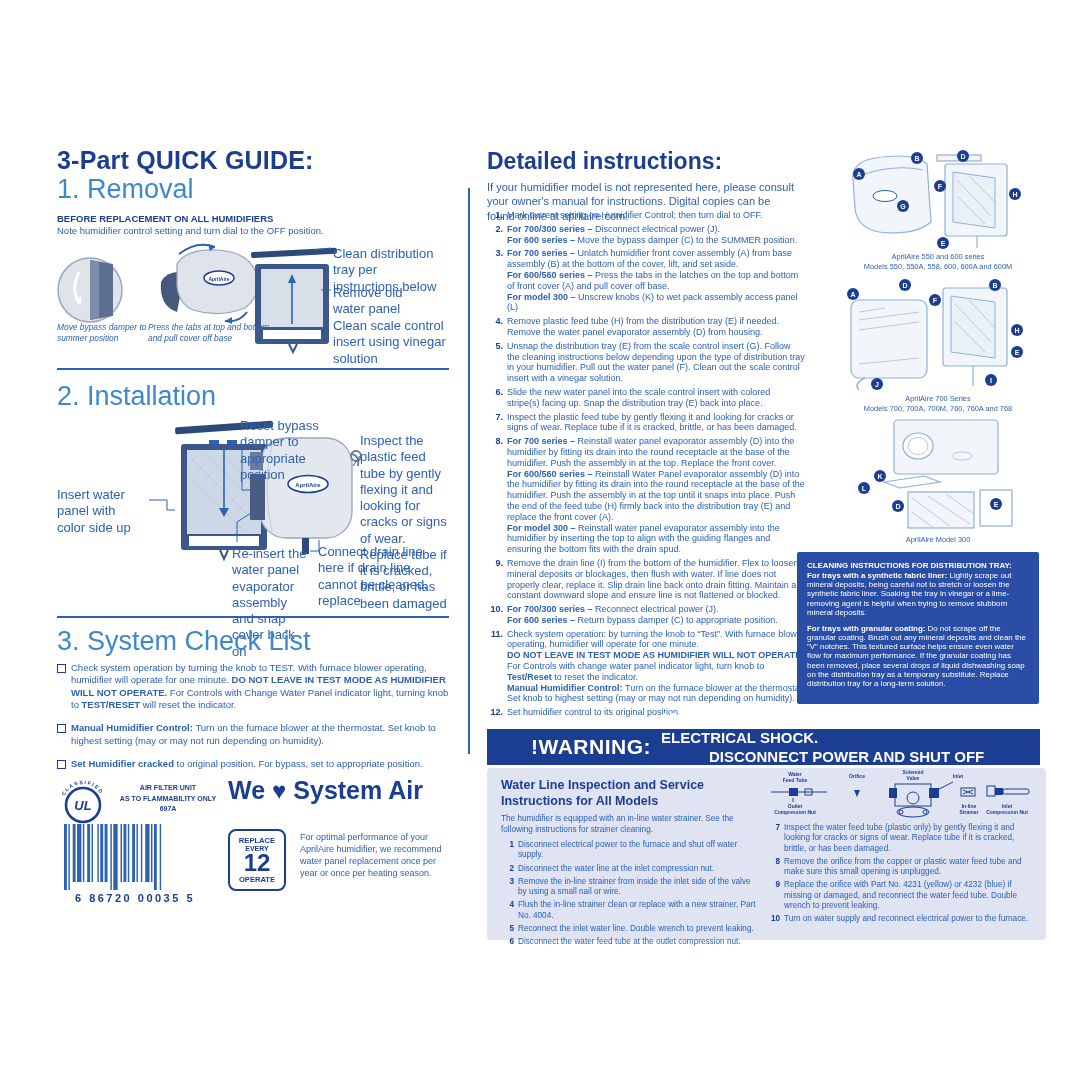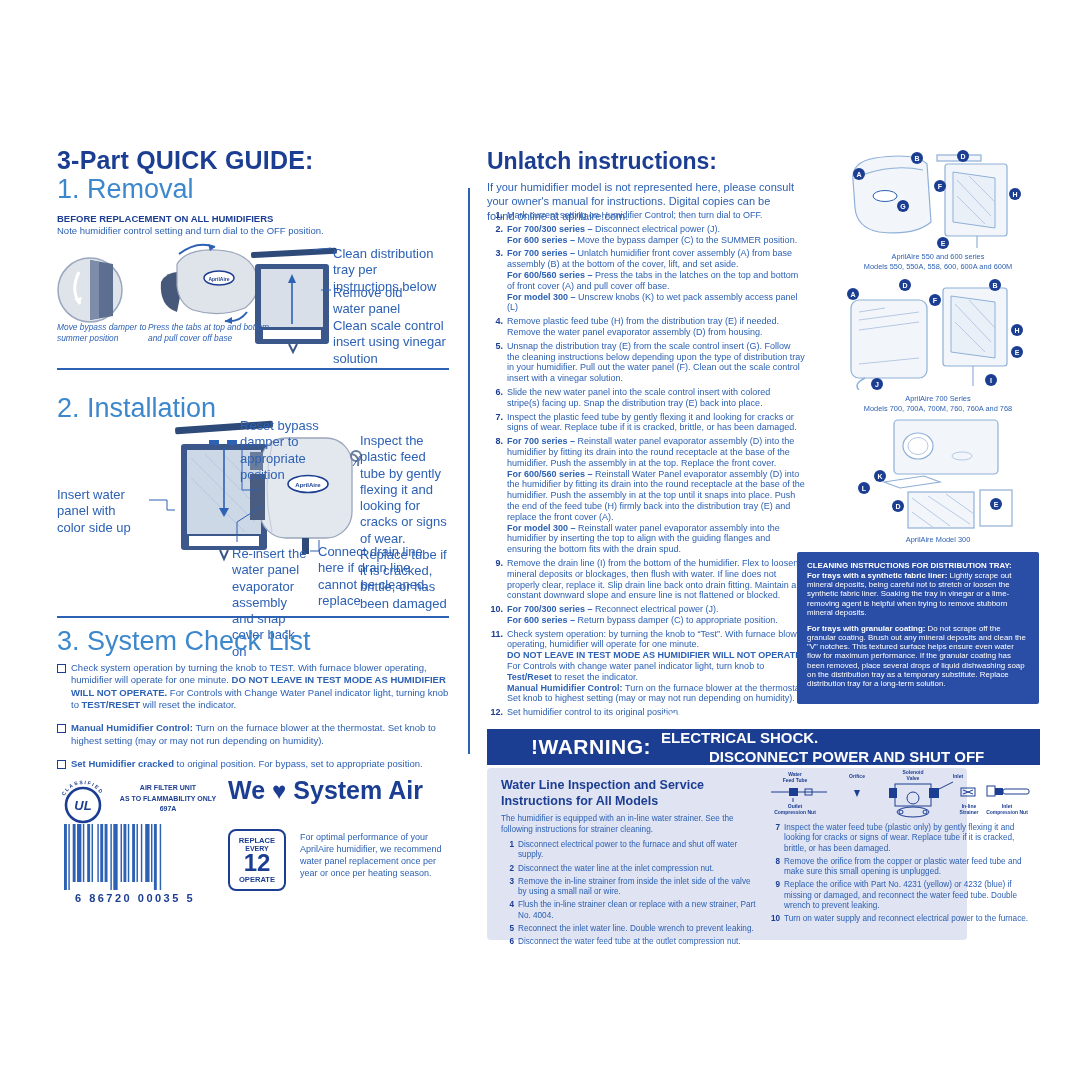--- a/index.html
+++ b/index.html
@@ -108,21 +108,21 @@
     <polyline points="264,50 274,50" stroke="#2d61b4" stroke-width="1" fill="none"></polyline>
   </svg>
   <div class="abs cap" style="left:57px;top:322px;width:92px;">Move bypass damper to summer position</div>
   <div class="abs cap" style="left:148px;top:322px;width:128px;">Press the tabs at top and bottom and pull cover off base</div>
   <div class="abs callout" style="left:333px;top:246px;width:112px;">Clean distribution tray per instructions below</div>
   <div class="abs callout" style="left:333px;top:285px;width:92px;">Remove old water panel</div>
   <div class="abs callout" style="left:333px;top:318px;width:118px;">Clean scale control insert using vinegar solution</div>
 
   <div class="abs divider" style="left:57px;top:368px;width:392px;"></div>
 
-  <div class="abs h-sec" style="left:57px;top:381px;margin-top:12px;">2. Installation</div>
+  <div class="abs h-sec" style="left:57px;top:381px;">2. Installation</div>
 
   <svg class="abs" style="left:57px;top:410px;" width="400" height="200" viewBox="0 0 400 200">
 
     <g transform="translate(118,8)">
       <rect x="0" y="6" width="98" height="7" rx="2" transform="rotate(-4 49 9)" fill="#2e4a78"></rect>
       <rect x="6" y="26" width="86" height="106" rx="3" fill="#3c588a"></rect>
       <rect x="12" y="32" width="74" height="84" fill="#cdd8e6"></rect>
       <line x1="16" y1="40" x2="80" y2="104" class="dhatch"></line>
       <line x1="16" y1="60" x2="70" y2="114" class="dhatch"></line>
       <line x1="30" y1="36" x2="84" y2="90" class="dhatch"></line>
@@ -226,21 +226,21 @@
     <span>System Air</span>
   </div>
   <div class="abs" id="replace-badge" style="left:228px;top:829px;">
     <div class="s1">REPLACE</div>
     <div class="s2">EVERY</div>
     <div class="s3">12</div>
     <div class="s4">OPERATE</div>
   </div>
   <div class="abs foot-note" style="left:300px;top:831px;width:152px;">For optimal performance of your AprilAire humidifier, we recommend water panel replacement once per year or once per heating season.</div>
 
-  <div class="abs" style="left:487px;top:148px;font-size:23px;font-weight:bold;color:#1c3e92;">Unlatch instructions:</div>
+  <div class="abs" style="left:487px;top:148px;font-size:23px;font-weight:bold;color:#1c3e92;">Detailed instructions:</div>
   <div class="abs det-intro" style="left:487px;top:180px;width:308px;">If your humidifier model is not represented here, please consult your owner's manual for instructions. Digital copies can be found online at aprilaire.com.</div>
   <div class="abs" id="detailed-list" style="left:487px;top:210px;width:318px;">
       <div class="num-row">
         <div class="num">1.</div>
         <div class="num-body">
           <div><span>Mark current setting on Humidifier Control; then turn dial to OFF.</span></div>
         </div>
       </div>
       <div class="num-row">
         <div class="num">2.</div>
@@ -457,21 +457,21 @@
   </div>
 
   <div class="abs" id="warning" style="left:487px;top:729px;width:553px;height:36px;">
     <span id="warn-label">!WARNING:</span>
     <span id="warn-text">
       <span style="display:block;">120 VOLTS MAY CAUSE SERIOUS INJURY FROM ELECTRICAL SHOCK.</span>
       <span style="display:block;padding-left:48px;">DISCONNECT POWER AND SHUT OFF WATER SUPPLY BEFORE SERVICING.</span>
     </span>
   </div>
 
-  <div class="abs" id="wl-panel" style="left:487px;top:768px;width:480px;height:172px;">
+  <div class="abs" id="wl-panel" style="left:487px;top:768px;width:559px;height:172px;">
     <div class="abs wl-title" style="left:14px;top:9px;width:250px;">
       <div>Water Line Inspection and Service</div>
       <div>Instructions for All Models</div>
     </div>
     <div class="abs wl-intro" style="left:14px;top:46px;width:256px;">The humidifier is equipped with an in-line water strainer. See the following instructions for strainer cleaning.</div>
     <div class="abs wl-list" id="wl-left" style="left:14px;top:72px;width:256px;">
         <div class="num-row">
           <div class="num">1</div>
           <div class="num-body">
             <div><span>Disconnect electrical power to the furnace and shut off water supply.</span></div>

